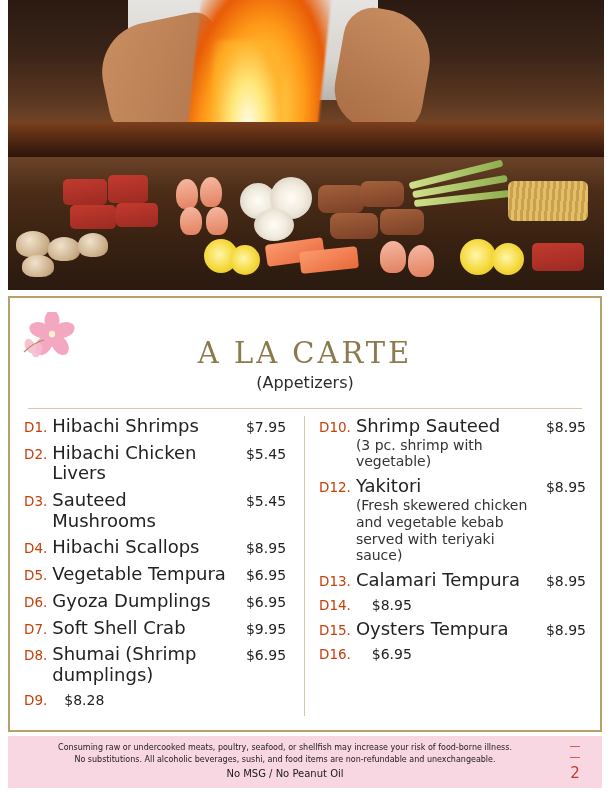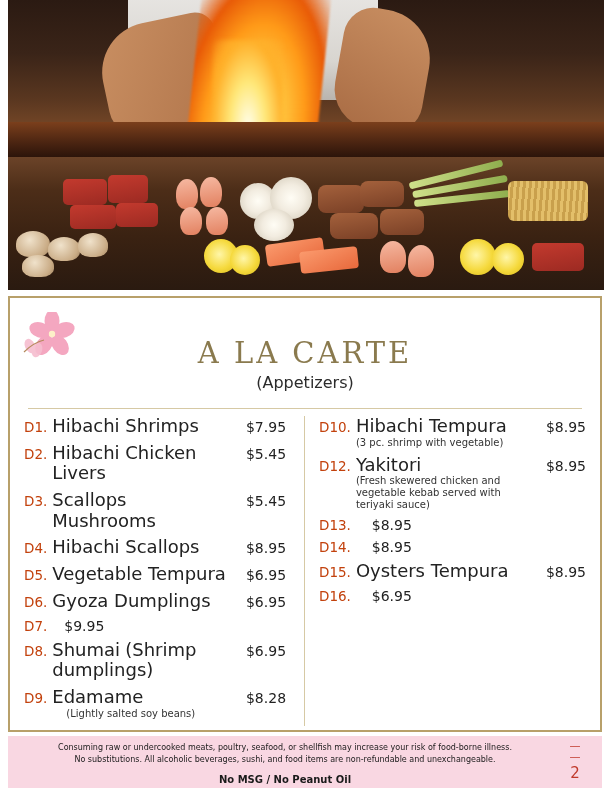--- a/index.html
+++ b/index.html
@@ -200,21 +200,21 @@
   }
   .name-block {
     flex: 1 1 auto;
   }
   .name {
     color: #222;
     font-size: 18px;
     line-height: 1.15;
   }
   .sub {
-    font-size: 10px;
+    font-size: 14px;
     color: #333;
     line-height: 1.2;
     margin-top: 0px;
   }
   .price {
     color: #222;
     font-size: 14px;
     white-space: nowrap;
     margin-left: 8px;
   }
@@ -236,23 +236,23 @@
     padding-top: 6px;
     padding-right: 40px;
   }
   .fl1, .fl2 {
     font-size: 8px;
     color: #1a1a1a;
     line-height: 1.5;
   }
   .fl3 {
     font-size: 10px;
-    font-weight: bold;
+    font-weight: normal;
     color: #1a1a1a;
-    margin-top: 8px;
+    margin-top: 2px;
   }
   .page-box {
     position: absolute;
     right: 10px;
     top: 4px;
     width: 34px;
     text-align: center;
   }
   .page-lines {
     color: #c0392b;
@@ -373,21 +373,21 @@
         <span class="code">D2.</span>
         <span class="name-block">
           <span class="name">Hibachi Chicken Livers</span>
         </span>
         <span class="price">$5.45</span>
       </div>
 
       <div class="item">
         <span class="code">D3.</span>
         <span class="name-block">
-          <span class="name">Scallops Mushrooms</span>
+          <span class="name">Sauteed Mushrooms</span>
         </span>
         <span class="price">$5.45</span>
       </div>
 
       <div class="item">
         <span class="code">D4.</span>
         <span class="name-block">
           <span class="name">Hibachi Scallops</span>
         </span>
         <span class="price">$8.95</span>
@@ -404,66 +404,68 @@
       <div class="item">
         <span class="code">D6.</span>
         <span class="name-block">
           <span class="name">Gyoza Dumplings</span>
         </span>
         <span class="price">$6.95</span>
       </div>
 
       <div class="item">
         <span class="code">D7.</span>
+        <span class="name-block">
+          <span class="name">Soft Shell Crab</span>
+        </span>
         <span class="price">$9.95</span>
       </div>
 
       <div class="item">
         <span class="code">D8.</span>
         <span class="name-block">
           <span class="name">Shumai</span>
           <span class="name sub-inline">(Shrimp dumplings)</span>
         </span>
         <span class="price">$6.95</span>
       </div>
 
       <div class="item">
         <span class="code">D9.</span>
-        <span class="name-block">
-          <span class="name">Edamame</span>
-          <div class="sub" style="padding-left:14px;">(Lightly salted soy beans)</div>
-        </span>
         <span class="price">$8.28</span>
       </div>
 
     </div>
 
     <div class="col col-right">
 
       <div class="item">
         <span class="code">D10.</span>
         <span class="name-block">
-          <span class="name">Hibachi Tempura</span>
+          <span class="name">Shrimp Sauteed</span>
           <div class="sub">(3 pc. shrimp with vegetable)</div>
         </span>
         <span class="price">$8.95</span>
       </div>
 
 
       <div class="item">
         <span class="code">D12.</span>
         <span class="name-block">
           <span class="name">Yakitori</span>
           <div class="sub">(Fresh skewered chicken and vegetable kebab served with teriyaki sauce)</div>
         </span>
         <span class="price">$8.95</span>
       </div>
 
       <div class="item">
         <span class="code">D13.</span>
+        <span class="name-block">
+          <span class="name">Calamari Tempura</span>
+        </span>
         <span class="price">$8.95</span>
       </div>
 
       <div class="item">
         <span class="code">D14.</span>
         <span class="price">$8.95</span>
       </div>
 
       <div class="item">
         <span class="code">D15.</span>

